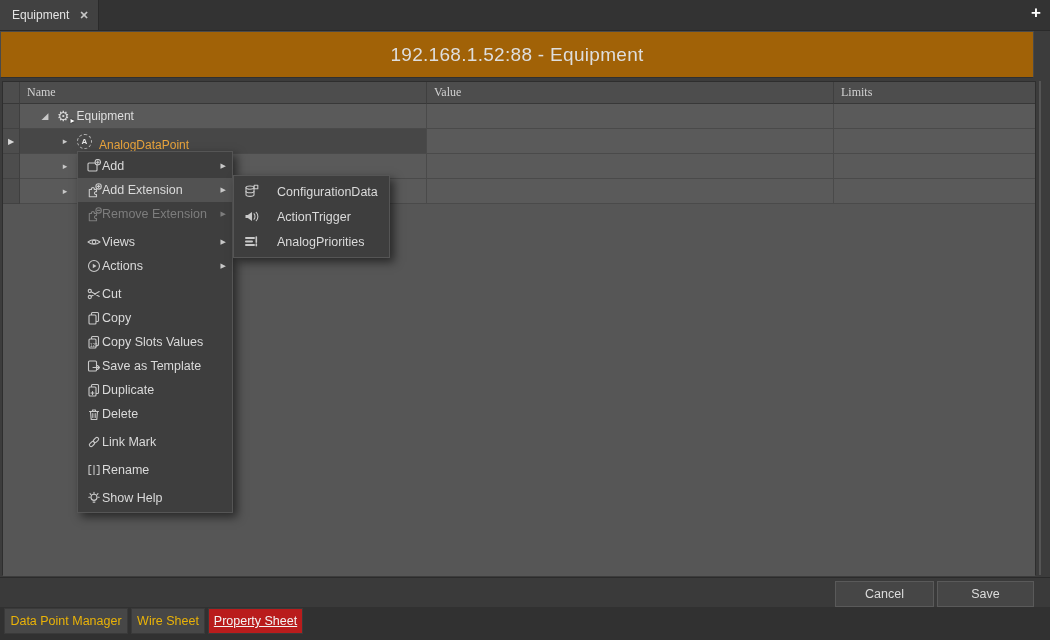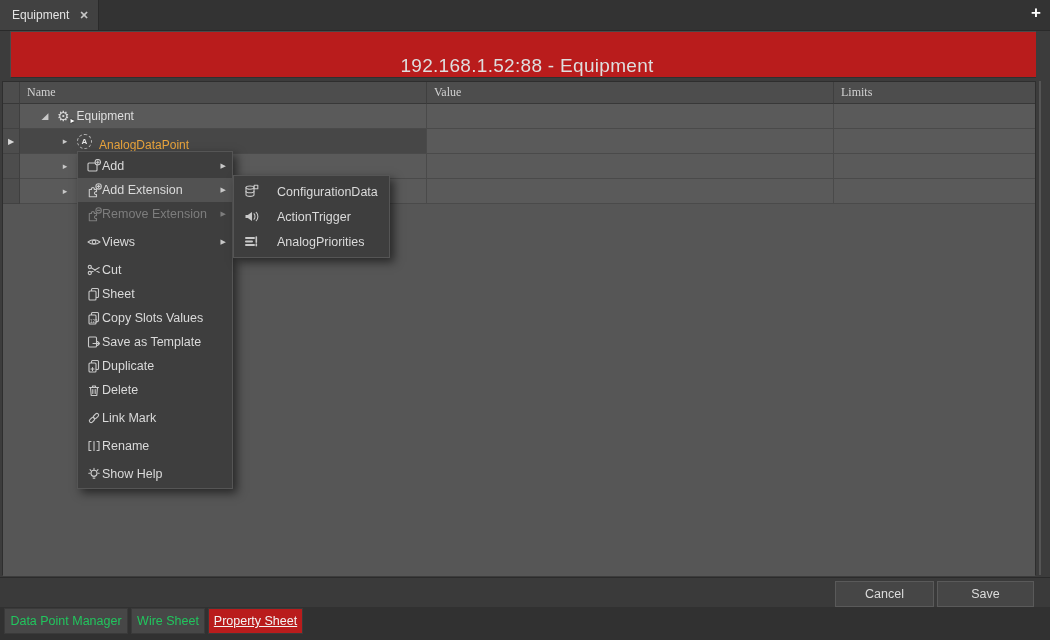--- a/index.html
+++ b/index.html
@@ -7,23 +7,23 @@
           font-family:"Liberation Sans",sans-serif;-webkit-font-smoothing:antialiased;}
 
   
   .tabbar{position:absolute;top:0;left:0;width:1050px;height:30px;background:#333333;border-bottom:1px solid #2a2a2a;}
   .doc-tab{position:absolute;left:0;top:0;height:30px;width:99px;background:#414141;border-right:1px solid #2a2a2a;
            display:flex;align-items:center;padding:0 0 0 12px;box-sizing:border-box;gap:10px;color:#e3e3e3;font-size:12px;z-index:2;}
   .close-x{color:#c6c6c6;font-size:11px;font-weight:bold;line-height:1;}
   .add-tab{position:absolute;right:9px;top:3px;color:#ffffff;font-size:17px;font-weight:bold;}
 
   
-  .title-panel{position:absolute;top:31px;left:10px;width:1034px;height:47px;background:#b91c1c;
+  .title-panel{position:absolute;top:31px;left:0;width:1034px;height:47px;background:#a16207;
                border:1px solid #4a4a4a;border-bottom:1px solid #303030;box-sizing:border-box;
-               display:flex;align-items:flex-end;justify-content:center;color:#dedede;font-size:19px;letter-spacing:.3px;}
+               display:flex;align-items:center;justify-content:center;color:#dedede;font-size:19px;letter-spacing:.3px;}
 
   
   .grid{position:absolute;top:81px;left:2px;width:1034px;height:494px;background:#565656;border:1px solid #2e2e2e;box-sizing:border-box;}
   .g-header{display:flex;height:22px;}
   .gh{background:#4d4d4d;border-right:1px solid #3f3f3f;border-bottom:1px solid #383838;box-sizing:border-box;
       color:#d2d2d2;font-size:12px;display:flex;align-items:center;padding-left:7px;font-family:Liberation Serif, serif;}
   .gh.gutter-h{width:17px;padding-left:0;}
   .col-name{width:407px;} .col-value{width:407px;} .col-limits{flex:1;border-right:none;}
   .g-row{display:flex;height:25px;}
   .c-gutter{width:17px;background:#4d4d4d;border-right:1px solid #3f3f3f;border-bottom:1px solid #424242;box-sizing:border-box;
@@ -66,21 +66,21 @@
 
   
   .footer-bar{position:absolute;top:577px;left:0;width:1050px;height:30px;background:#3a3a3a;border-top:1px solid #2b2b2b;box-sizing:border-box;}
   .btn{position:absolute;top:3px;height:26px;background:#464646;border:1px solid #5a5a5a;box-sizing:border-box;
        color:#dcdcdc;font-size:12.5px;display:flex;align-items:center;justify-content:center;}
   .btn-cancel{left:835px;width:99px;}
   .btn-save{left:937px;width:97px;}
 
   .bottom-tabbar{position:absolute;top:607px;left:0;width:1050px;height:33px;background:#313131;}
   .b-tab{position:absolute;top:1px;height:26px;background:#474747;border:1px solid #3a3a3a;box-sizing:border-box;
-         display:flex;align-items:center;justify-content:center;font-size:12.5px;color:#22c55e;}
+         display:flex;align-items:center;justify-content:center;font-size:12.5px;color:#eab308;}
   .b-tab.active{background:#b91c1c;color:#f4f4f4;text-decoration:underline;}
   .bt-1{left:4px;width:124px;} .bt-2{left:131px;width:74px;} .bt-3{left:208px;width:95px;}
 
   .right-strip{position:absolute;top:31px;right:0;width:14px;height:546px;background:#3c3c3c;}
   .strip-line{position:absolute;left:3px;top:50px;bottom:2px;width:2px;background:#555555;}
 </style>
 </head>
 <body>
 
 <div class="window">
@@ -210,20 +210,30 @@
       <span class="mi">
         <svg width="14" height="14" viewBox="0 0 14 14">
             <path d="M1 7q6-4.6 12 0q-6 4.6-12 0z"></path>
             <circle cx="7" cy="7" r="1.8"></circle>
           </svg>
       </span>
       <span>Views</span>
       <span class="sub-arrow">▶</span>
     </div>
 
+    <div class="menu-item">
+      <span class="mi">
+        <svg width="14" height="14" viewBox="0 0 14 14">
+            <circle cx="7" cy="7" r="5.5"></circle>
+            <path d="M5.8 4.8L9.5 7L5.8 9.2z" style="fill:#c9c9c9;stroke:none"></path>
+          </svg>
+      </span>
+      <span>Actions</span>
+      <span class="sub-arrow">▶</span>
+    </div>
 
     <div class="menu-gap"></div>
 
     <div class="menu-item">
       <span class="mi">
         <svg width="14" height="14" viewBox="0 0 14 14">
             <circle cx="2.8" cy="4" r="1.6"></circle>
             <circle cx="2.8" cy="10" r="1.6"></circle>
             <path d="M4.2 4.8L12.2 9.4M4.2 9.2L12.2 4.6"></path>
           </svg>
@@ -231,21 +241,21 @@
       <span>Cut</span>
     </div>
 
     <div class="menu-item">
       <span class="mi">
         <svg width="14" height="14" viewBox="0 0 14 14">
             <rect x="4.5" y="1.5" width="7" height="9" rx="1"></rect>
             <rect x="2" y="4" width="7" height="9" rx="1" style="fill:#3e3e3e"></rect>
           </svg>
       </span>
-      <span>Sheet</span>
+      <span>Copy</span>
     </div>
 
     <div class="menu-item">
       <span class="mi">
         <svg width="14" height="14" viewBox="0 0 14 14">
             <rect x="4.5" y="1.5" width="7" height="9" rx="1"></rect>
             <rect x="2" y="4" width="7" height="9" rx="1" style="fill:#3e3e3e"></rect>
             <text x="3" y="11.6" style="fill:#c9c9c9;stroke:none;font-size:4.5px;font-family:'Liberation Sans',sans-serif">123</text>
           </svg>
       </span>

